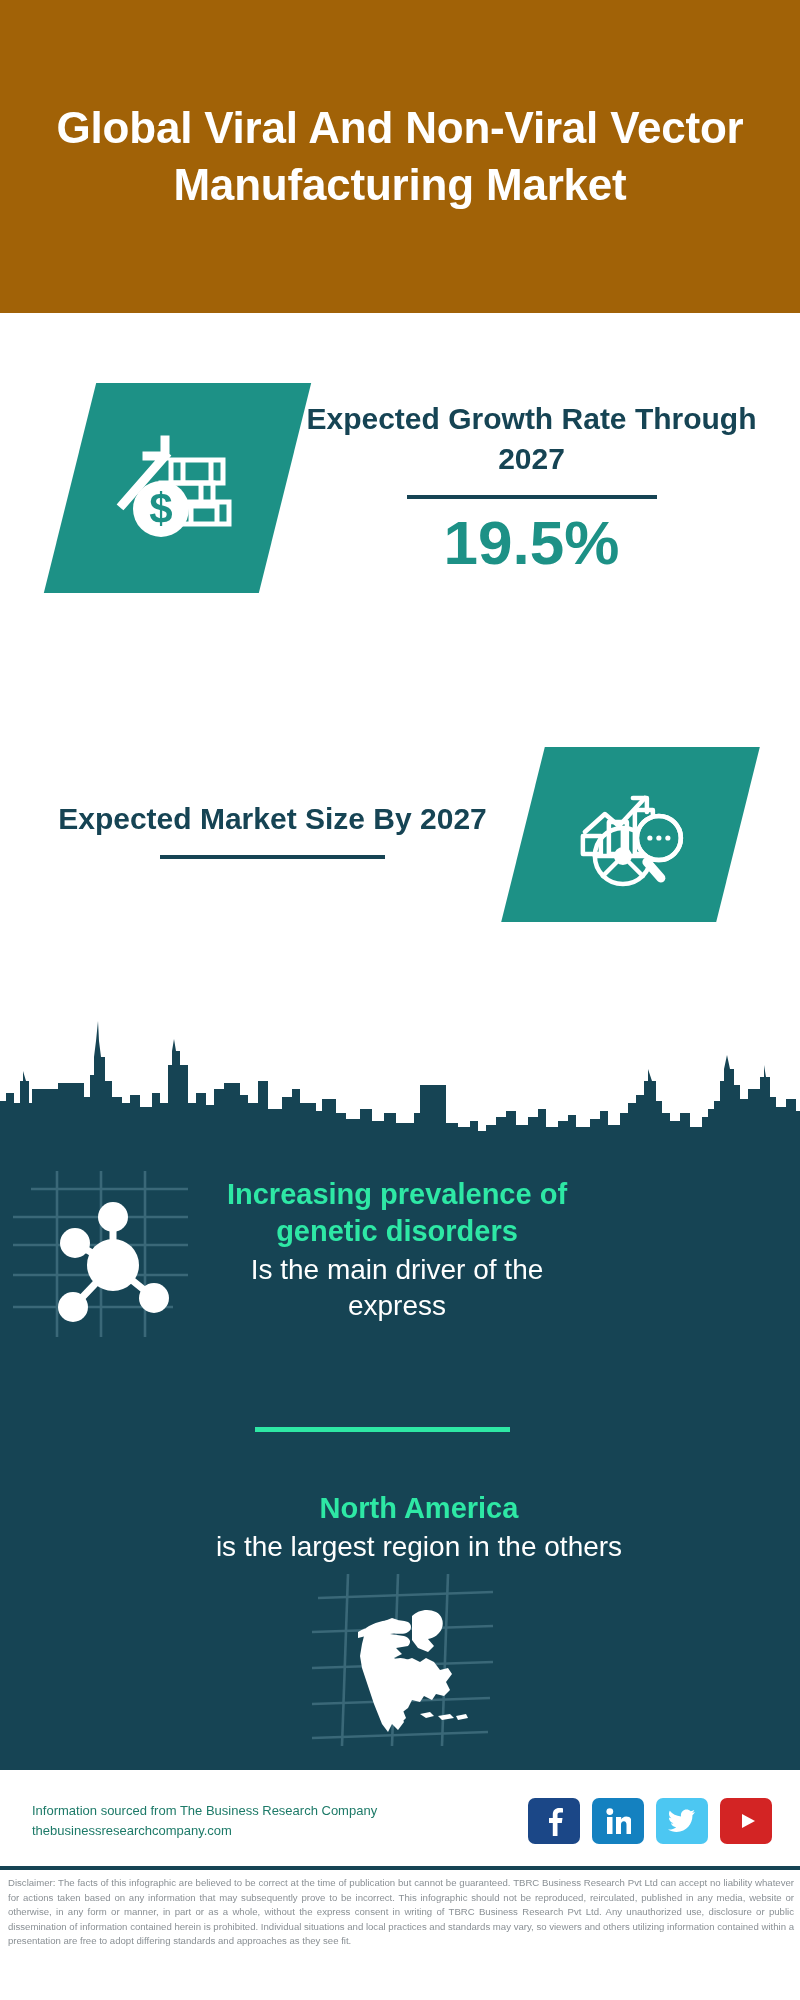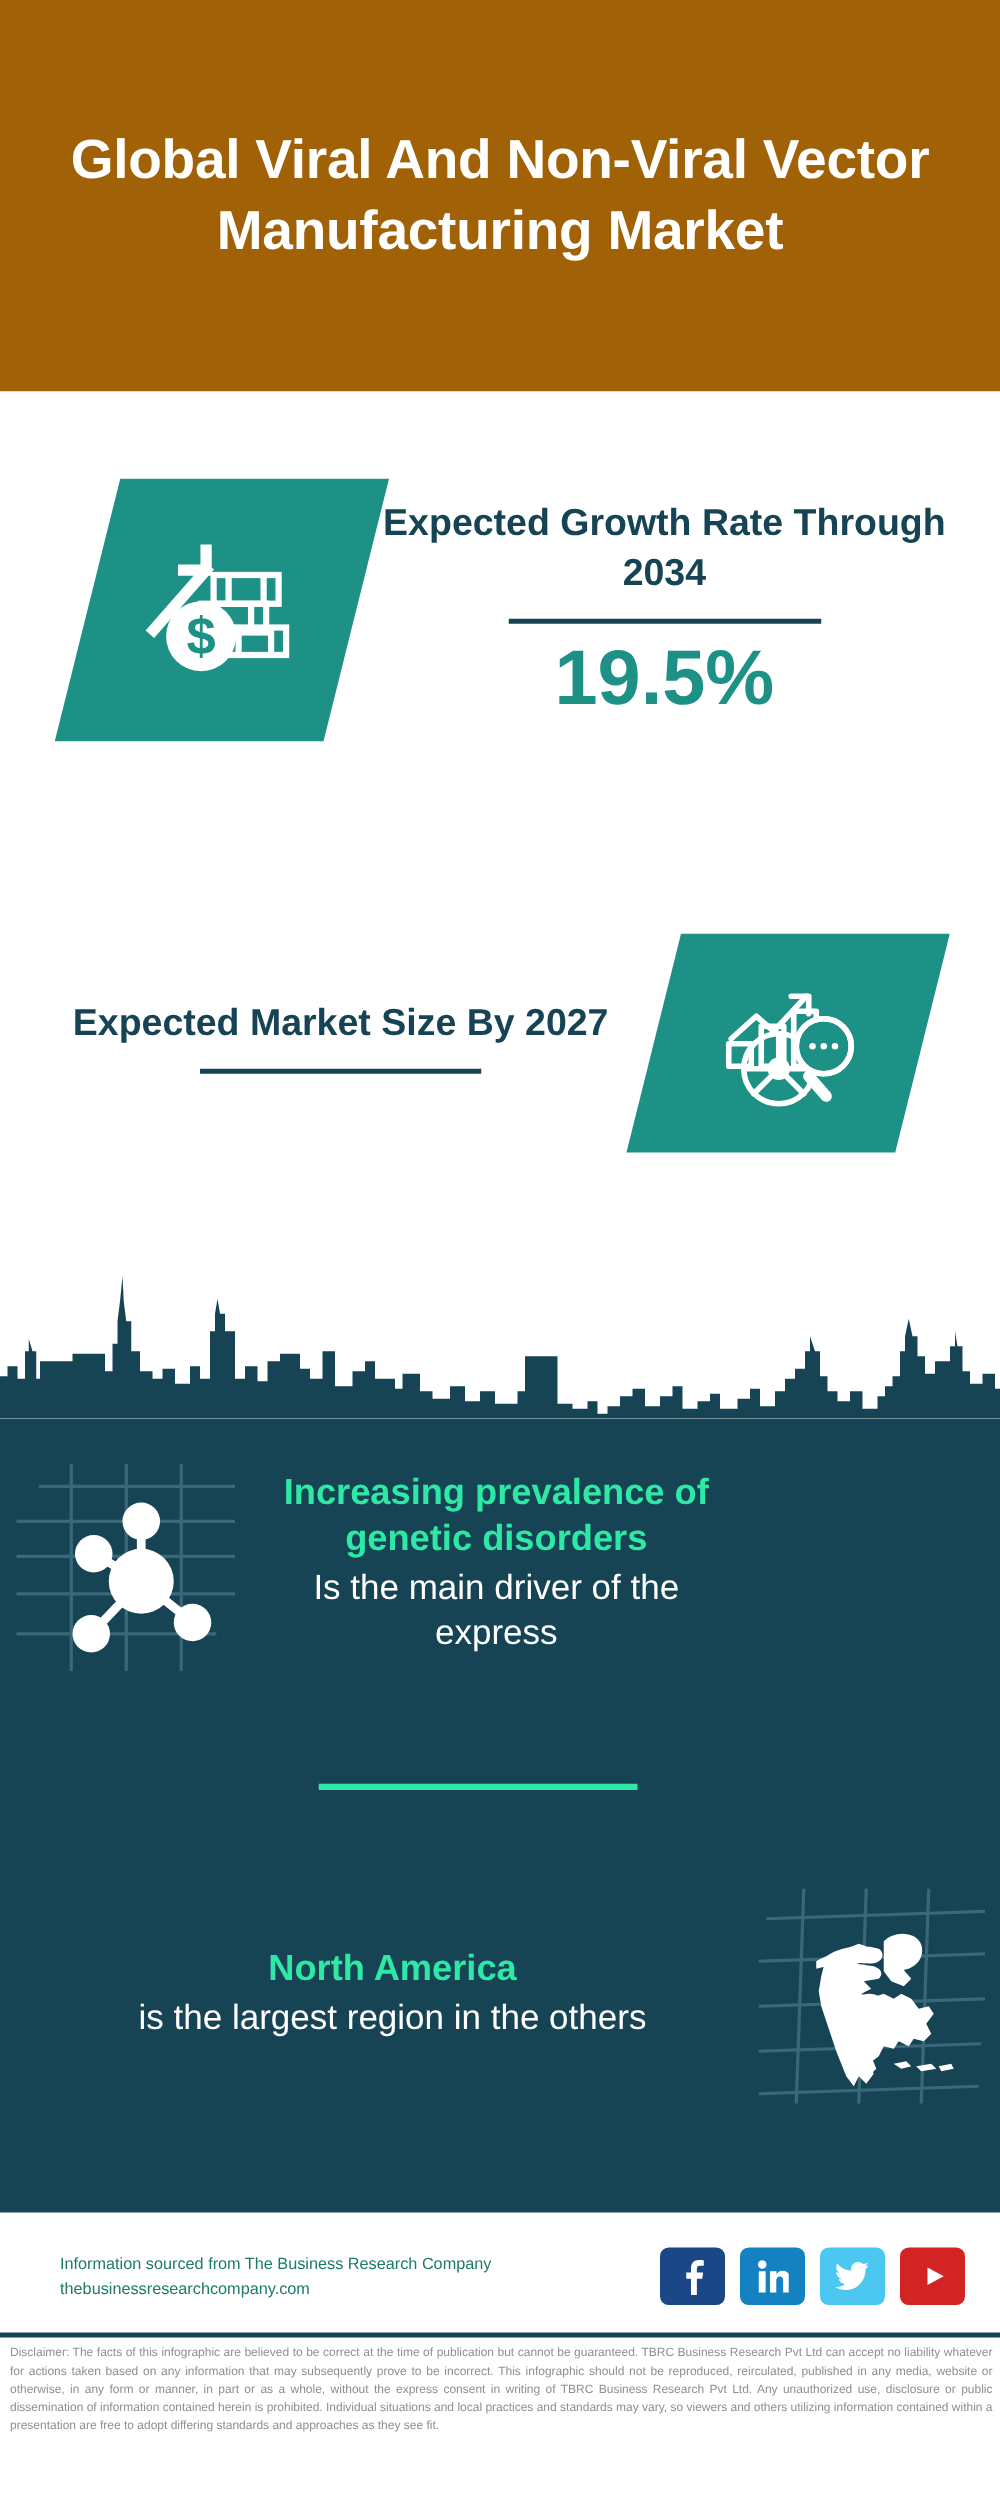--- a/index.html
+++ b/index.html
@@ -100,32 +100,32 @@
   }
 
   .mid-divider {
     position:absolute; left:255px; top:1427px;
     width:255px; height:5px; background:#2EE8A5;
   }
 
   
   .region-row {
     position:absolute; left:0; top:1490px; width:800px; height:210px;
-    display:flex; align-items:center;
+    display:flex; align-items:center;flex-direction:column;
   }
   .region-text { flex:1; text-align:center; padding-left:38px; }
   .region-ico { width:210px; flex:none; display:flex; justify-content:center; }
 
   
   .source-bar {
     position:absolute; left:0; top:1780px; width:800px; height:82px;
     display:flex; align-items:center;
   }
   .source-text {
-    margin-left:48px; color:#1D7A68; font-size:13px; line-height:1.55;
+    margin-left:32px; color:#1D7A68; font-size:13px; line-height:1.55;
   }
   .socials { margin-left:auto; margin-right:28px; display:flex; gap:12px; }
   .sico {
     width:52px; height:46px; border-radius:7px;
     display:flex; align-items:center; justify-content:center;
   }
   .sico svg { display:block; }
   .s-fb { background:#1B4787; }
   .s-li { background:#1481C0; }
   .s-tw { background:#4CC7F2; }
@@ -171,21 +171,21 @@
             <line x1="78" y1="76" x2="78" y2="98"></line>
             <line x1="104" y1="76" x2="104" y2="98"></line>
           </g>
 
           <circle cx="48" cy="83" r="28" fill="#fff"></circle>
           <text x="48" y="97" font-family="Liberation Sans, sans-serif" font-size="42" font-weight="bold" fill="#1D9186" text-anchor="middle">$</text>
         </svg>
       </span>
     </div>
     <div class="growth-text">
-      <div class="kpi-label">Expected Growth Rate Through 2034</div>
+      <div class="kpi-label">Expected Growth Rate Through 2027</div>
       <div class="kpi-rule"></div>
       <div class="kpi-value">19.5%</div>
     </div>
   </div>
 
   <div class="block-size">
     <div class="size-text">
       <div class="kpi-label">Expected Market Size By 2027</div>
       <div class="kpi-rule"></div>
     </div>

